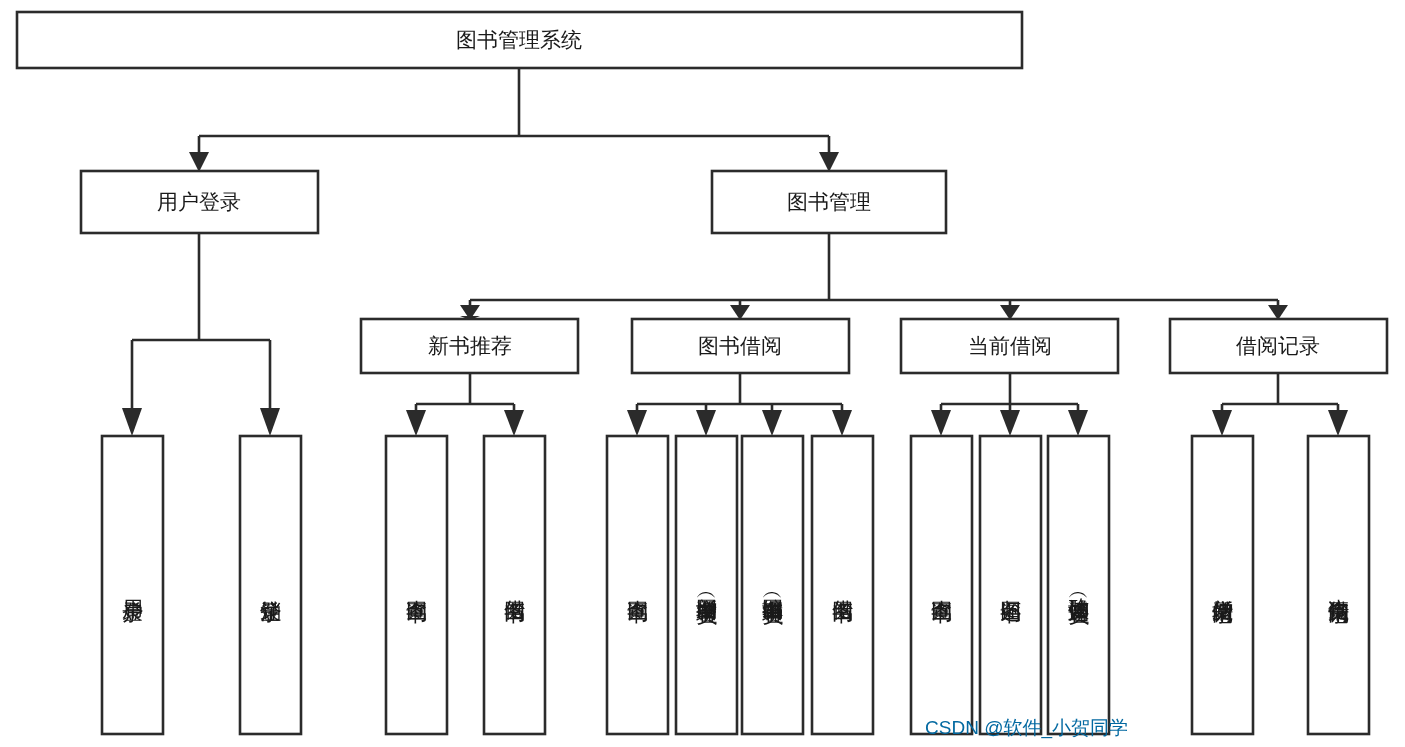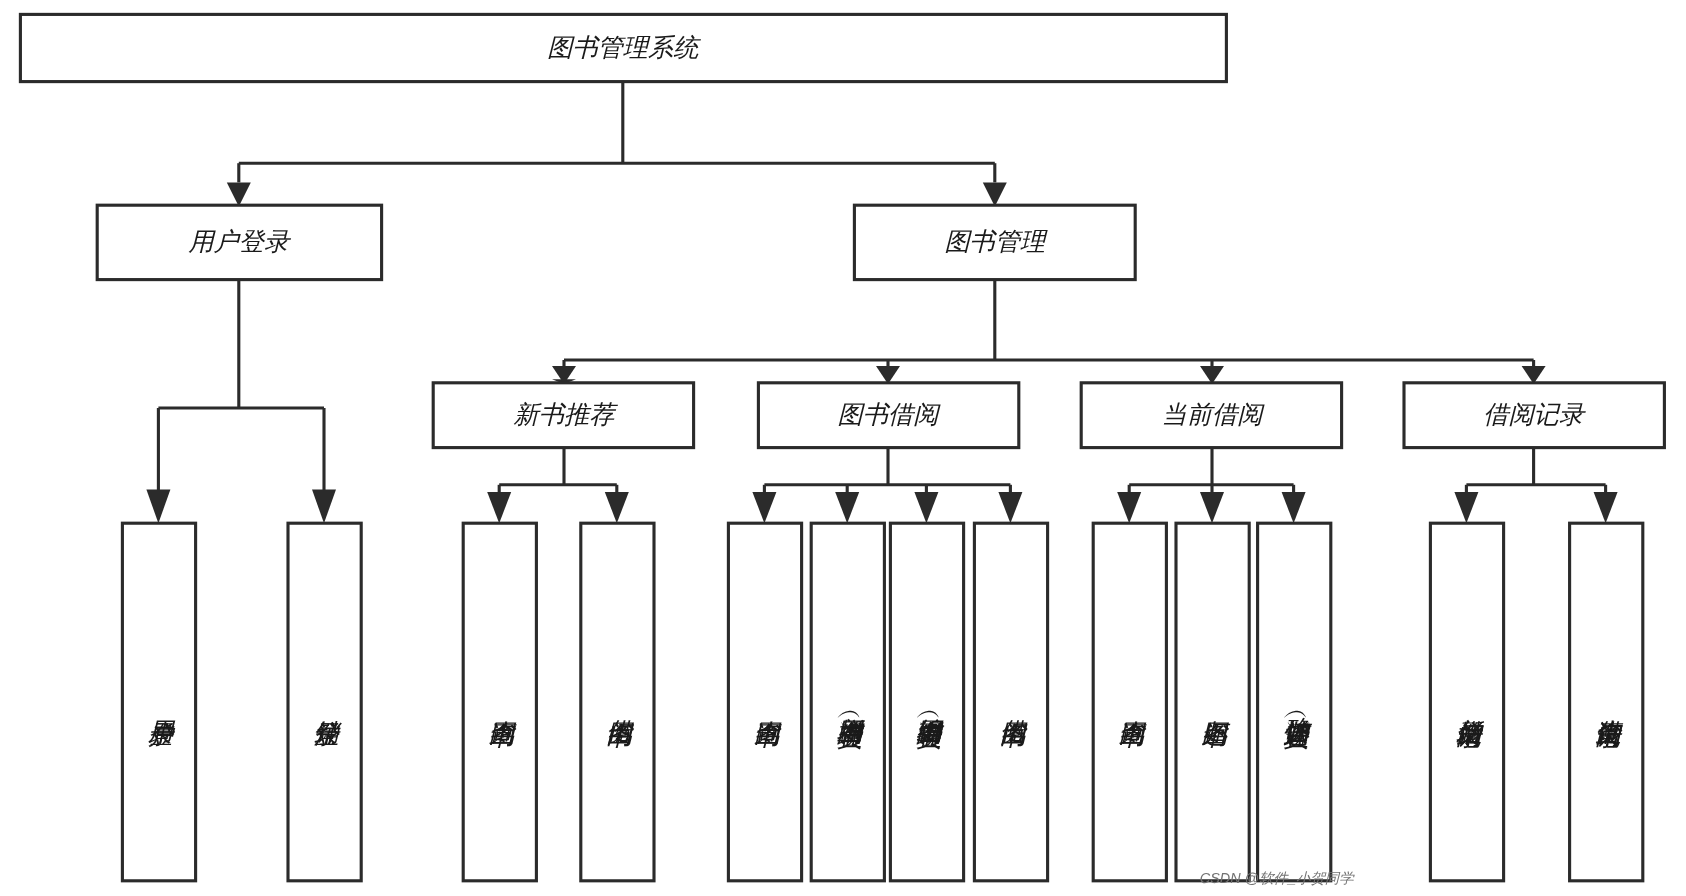--- a/index.html
+++ b/index.html
@@ -11,21 +11,20 @@
     width: 1405px;
     height: 747px;
     font-family: "Liberation Sans", "DejaVu Sans", sans-serif;
     overflow: hidden;
     position: relative;
   }
   #diagram-root {
     position: relative;
     width: 1138px;
     height: 747px;
-    font-style: italic;
   }
   svg#tree-svg {
     position: absolute;
     left: 0;
     top: 0;
     width: 1405px;
     height: 747px;
     display: block;
   }
   .node-box {
@@ -65,22 +64,22 @@
     line-height: 1.08;
     color: #1a1a1a;
     letter-spacing: 1px;
     white-space: nowrap;
   }
   .watermark {
     position: absolute;
     right: 10px;
     bottom: 6px;
     font-family: "Liberation Sans", "DejaVu Sans", sans-serif;
-    font-size: 12px;
-    color: #737373;
+    font-size: 19px;
+    color: #0369a1;
     white-space: nowrap;
     user-select: none;
   }
 </style>
 </head>
 <body>
 
 <div id="diagram-root">
 
   <svg id="tree-svg" viewBox="0 0 1405 747">

